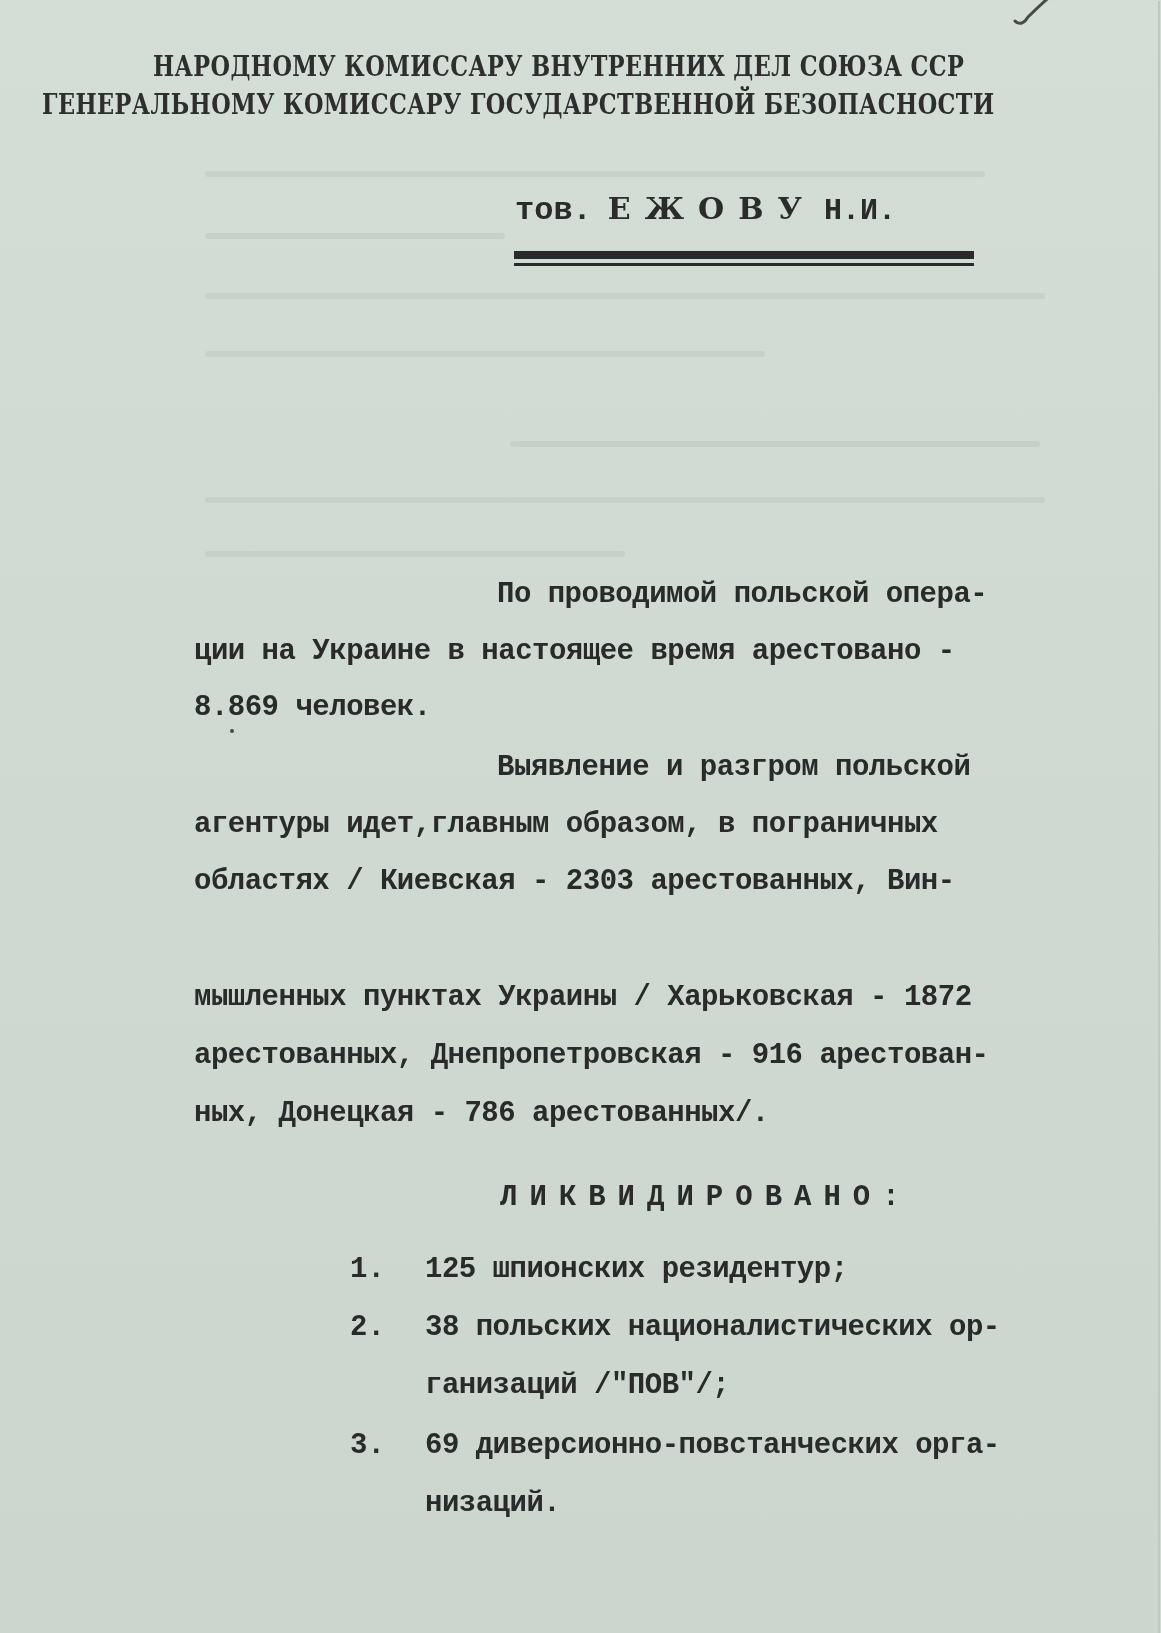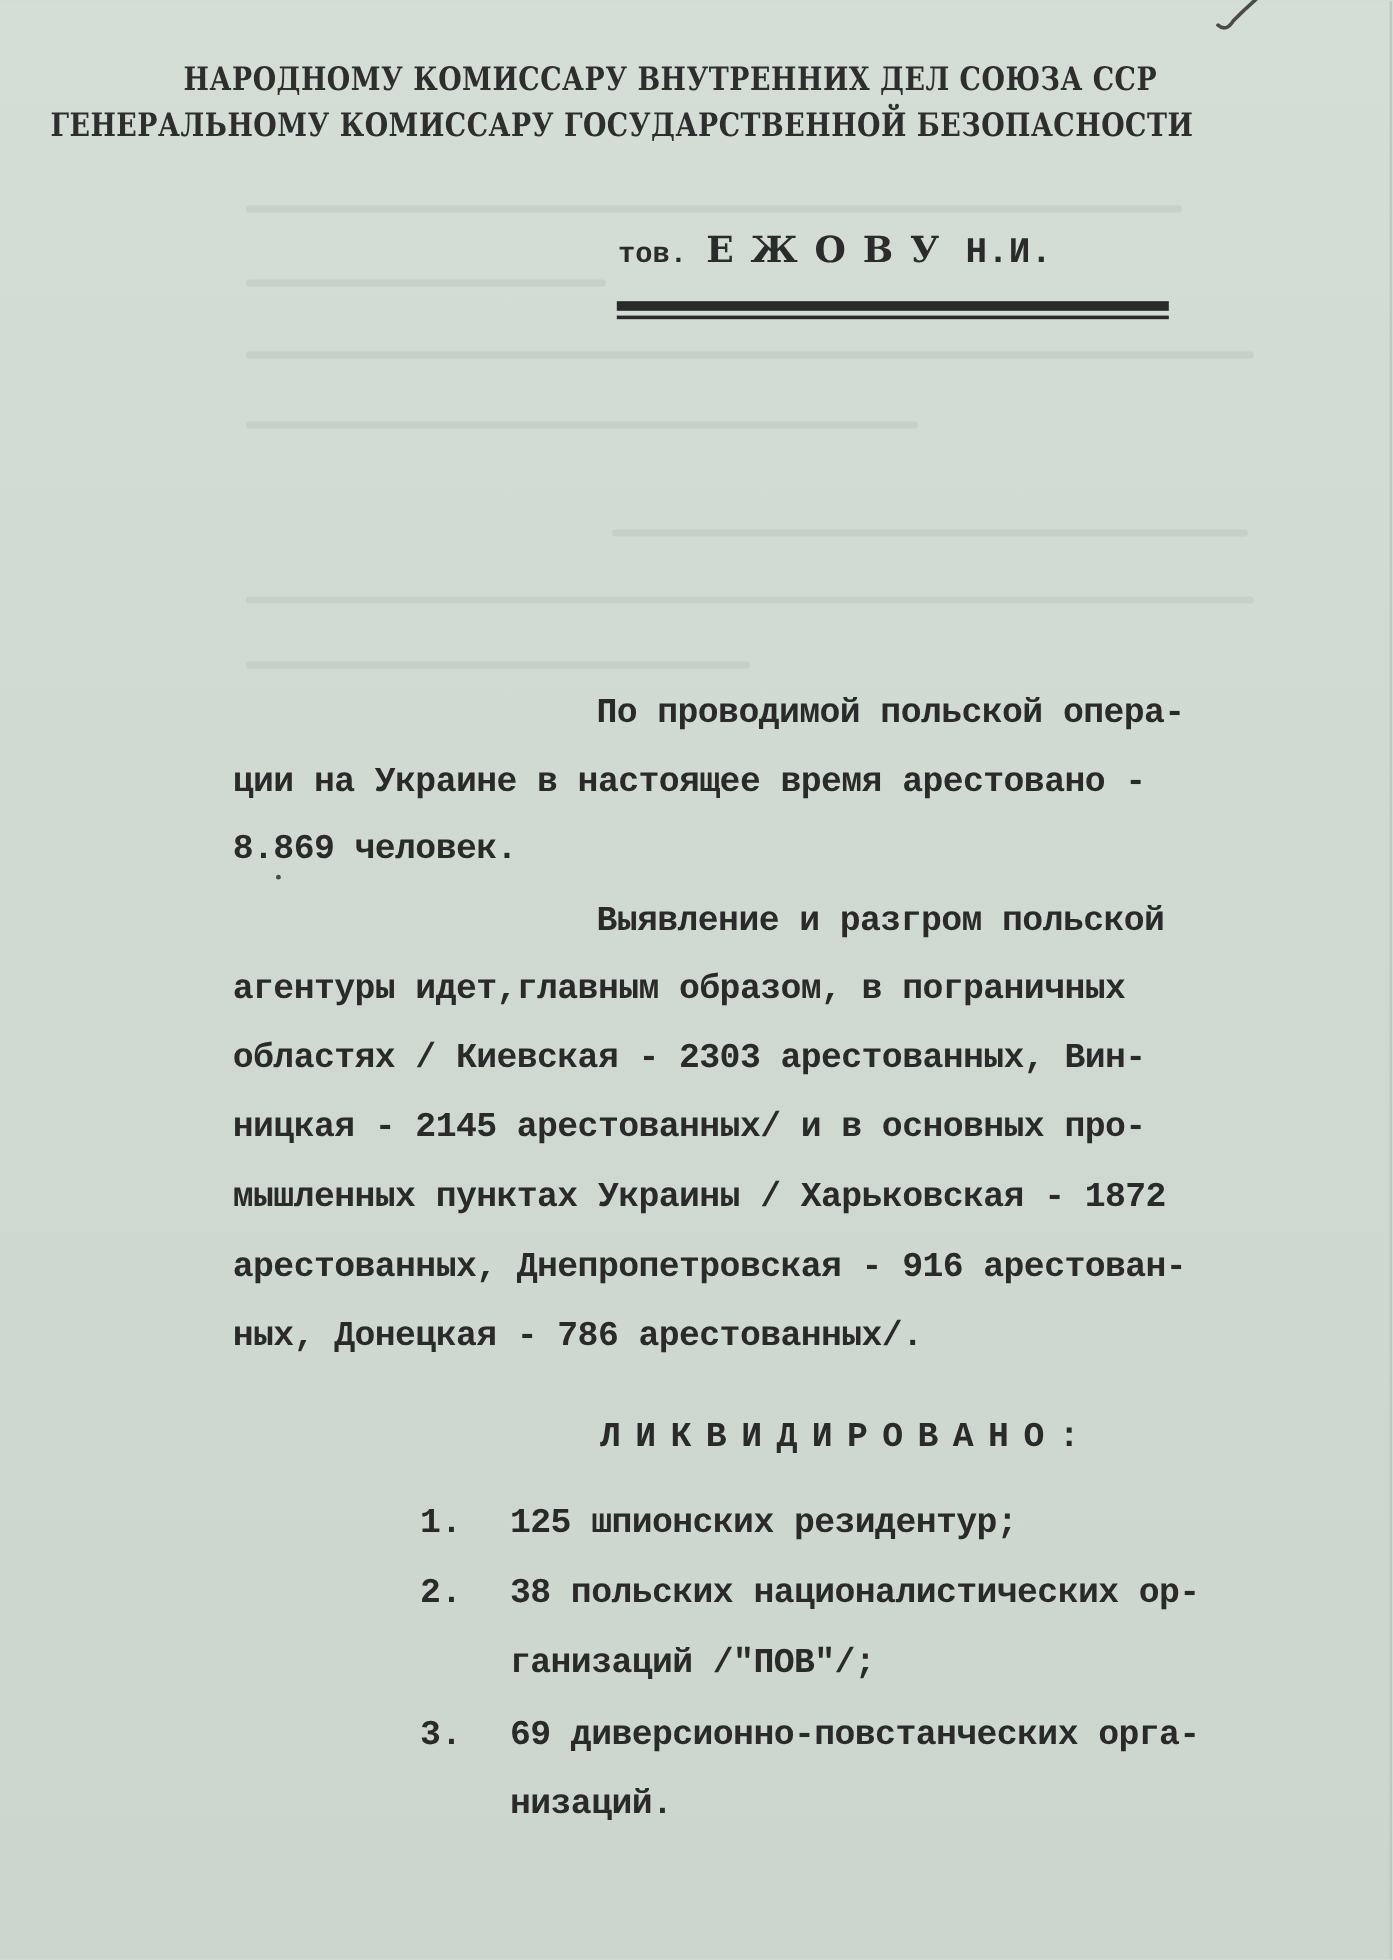--- a/index.html
+++ b/index.html
@@ -50,21 +50,21 @@
     .addressee {
       position: absolute;
       left: 515px;
       top: 190px;
       font-family: "Liberation Mono", monospace;
       font-weight: bold;
       font-size: 30px;
       white-space: nowrap;
       color: #2b2b2b;
     }
-    .addressee .prefix { font-size: 24px; }
+    .addressee .prefix { font-size: 32px; }
     .addressee .surname { letter-spacing: 14px; margin-left: 16px; font-family: "DejaVu Serif", serif; }
     .addressee .initials { margin-left: 8px; font-family: Liberation Mono, monospace; }
     .underline {
       position: absolute;
       left: 514px;
       width: 460px;
       background: #2a2a2a;
     }
     .ul1 { top: 250px; height: 8px; }
     .ul2 { top: 262px; height: 3px; }
@@ -133,21 +133,20 @@
 
   <div class="text-line" style="left:497px;top:577px;">По проводимой польской опера-</div>
   <div class="text-line" style="left:194px;top:634px;">ции на Украине в настоящее время арестовано -</div>
   <div class="text-line" style="left:194px;top:690px;">8.869 человек.</div>
 
   <div class="dot-mark"></div>
 
   <div class="text-line" style="left:497px;top:750px;">Выявление и разгром польской</div>
   <div class="text-line" style="left:194px;top:807px;">агентуры идет,главным образом, в пограничных</div>
   <div class="text-line" style="left:194px;top:864px;">областях / Киевская - 2303 арестованных, Вин-</div>
-  <div class="text-line" style="left:194px;top:922px;">ницкая - 2145 арестованных/ и в основных про-</div>
   <div class="text-line" style="left:194px;top:980px;">мышленных пунктах Украины / Харьковская - 1872</div>
   <div class="text-line" style="left:194px;top:1038px;">арестованных, Днепропетровская - 916 арестован-</div>
   <div class="text-line" style="left:194px;top:1096px;">ных, Донецкая - 786 арестованных/.</div>
 
   <div class="section-heading">ЛИКВИДИРОВАНО:</div>
 
   <div class="list-num" style="left:350px;top:1252px;">1.</div>
   <div class="text-line" style="left:425px;top:1252px;">125 шпионских резидентур;</div>
 
   <div class="list-num" style="left:350px;top:1310px;">2.</div>

